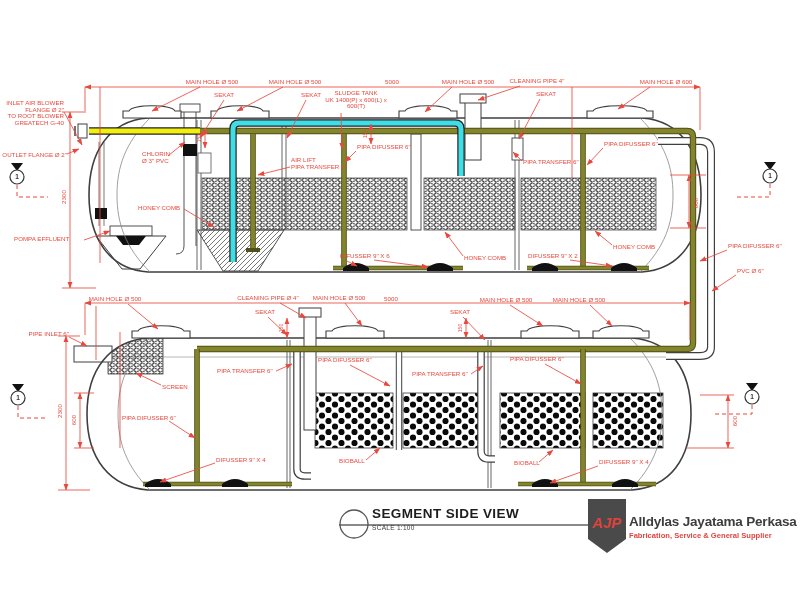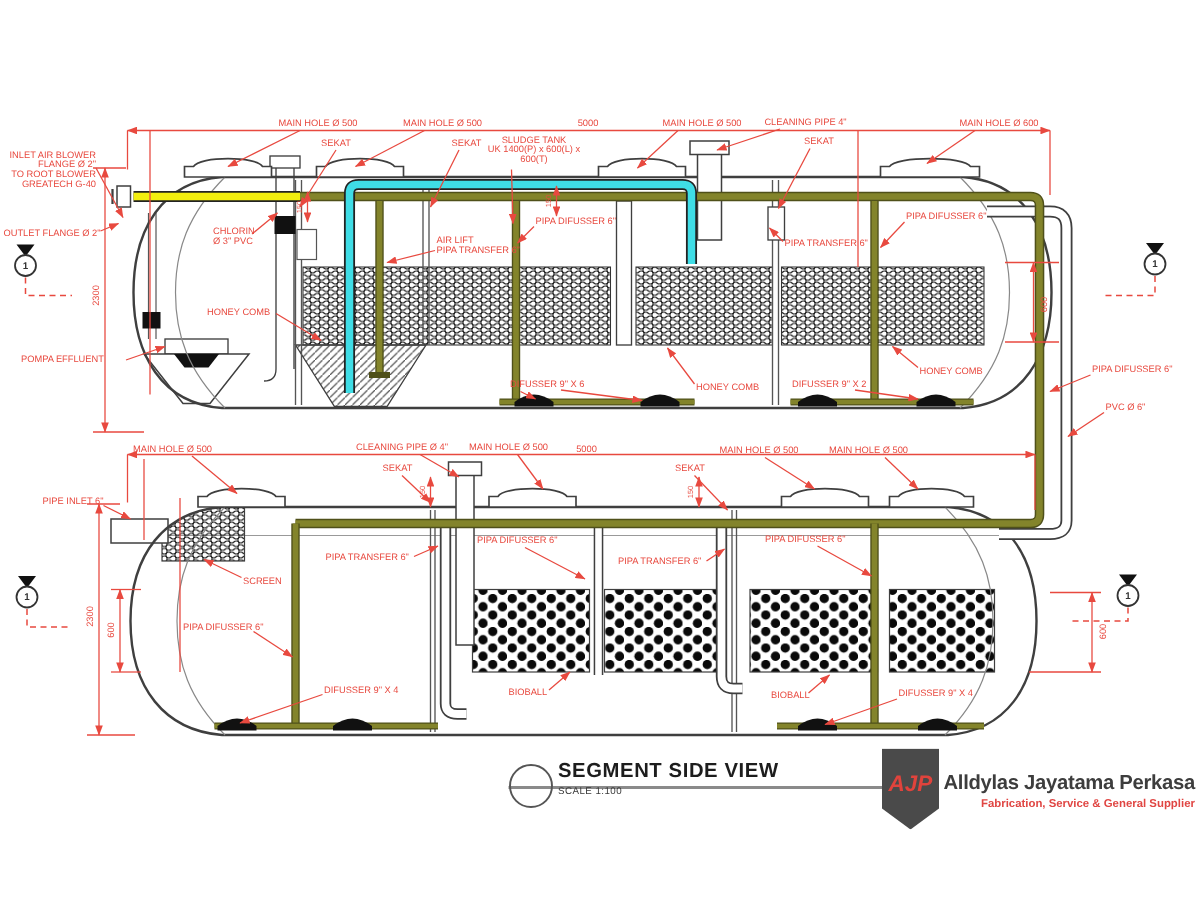--- a/index.html
+++ b/index.html
@@ -10,21 +10,21 @@
   .title-block{position:absolute;left:372px;top:506px;}
   .tb-title{font-size:13.5px;font-weight:bold;color:#1d1d1d;letter-spacing:.4px;white-space:nowrap;text-align:right;}
   .tb-scale{font-size:6.5px;color:#3a3a3a;margin-top:3px;letter-spacing:.3px;}
   .logo{position:absolute;left:588px;top:499px;display:flex;align-items:flex-start;gap:3px;}
   .logo-shield{width:38px;height:54px;background:#4a4a4a;flex:0 0 auto;
                clip-path:polygon(0 0,100% 0,100% 74%,50% 100%,0 74%);
                display:flex;align-items:center;justify-content:center;text-align:right;}
   .logo-abbr{color:#e0433c;font-weight:bold;font-style:italic;font-size:15px;margin-top:-8px;}
   .logo-text{display:flex;flex-direction:column;}
   .logo-company{font-size:13.5px;font-weight:bold;color:#3d3d3d;white-space:nowrap;letter-spacing:-.2px;margin-top:15px;}
-  .logo-tagline{font-size:7.6px;font-weight:bold;color:#e04643;margin-top:2px;text-align:right;white-space:nowrap;}
+  .logo-tagline{font-size:7.6px;font-weight:bold;color:#e04643;margin-top:2px;text-align:left;white-space:nowrap;}
 </style>
 </head>
 <body>
 
 <div class="stage">
 
 <svg id="drawing" width="800" height="600" viewBox="0 0 800 600">
   <defs>
     <marker id="arrowhead" viewBox="0 0 8 6" refX="7.5" refY="3" markerWidth="8" markerHeight="6" orient="auto-start-reverse">
       <path d="M0,0 L8,3 L0,6 Z" fill="#e8493f"></path>

